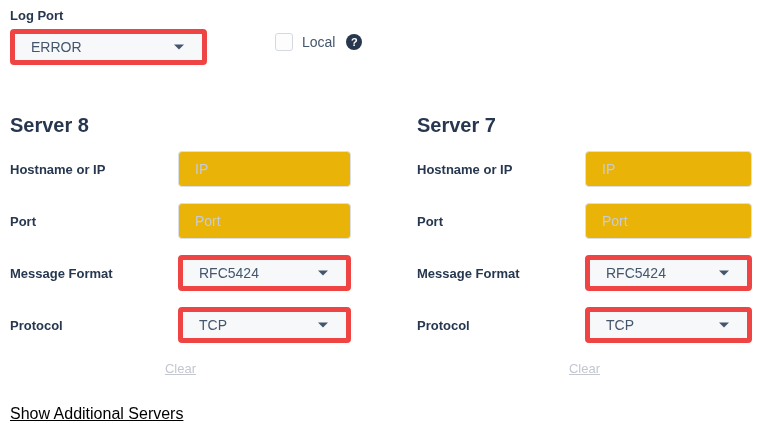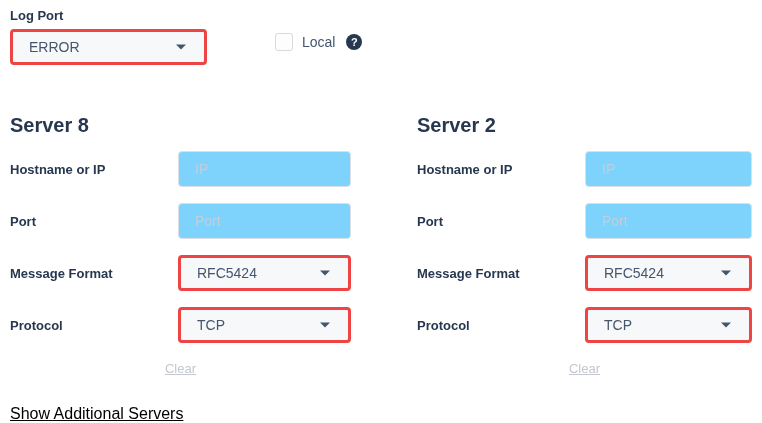--- a/index.html
+++ b/index.html
@@ -13,21 +13,21 @@
   .page { position: relative; width: 762px; height: 423px; }
 
   
   .loglevel-group { margin: 8px 0 0 10px; width: 197px; }
   .field-label {
     font-size: 13px; font-weight: 700; color: #26374f;
     margin-bottom: 6px; display: block;
   }
   .select {
     position: relative; height: 36px; width: 100%;
-    border: 3px solid #ef4444; border-radius: 4px;
+    border: 5px solid #ef4444; border-radius: 4px;
     background: #f7f8fa;
     display: flex; align-items: center;
     padding: 0 30px 0 16px;
     font-size: 14px; color: #44566c;
     cursor: pointer; user-select: none;
   }
   .caret {
     position: absolute; right: 18px; top: 50%;
     transform: translateY(-50%);
     width: 0; height: 0;
@@ -72,21 +72,21 @@
   }
   .row-label {
     flex: 0 0 168px;
     font-size: 13px; font-weight: 700; color: #26374f;
     padding-right: 8px;
   }
   .row-control { flex: 1; height: 36px; }
   .text-input {
     width: 100%; height: 36px;
     border: 1px solid #dbe0e7; border-radius: 4px;
-    background: #7dd3fc;
+    background: #eab308;
     padding: 0 16px;
     font-family: "Liberation Sans", sans-serif;
     font-size: 14px; color: #44566c;
     outline: none;
   }
   .text-input::placeholder { color: #c4cdd9; opacity: 1; }
 
   .clear-row { text-align: center; margin-top: 5px; height: 16px; }
   .clear-link {
     font-size: 13px; color: #c3c7cf;
@@ -156,21 +156,21 @@
           </div>
         </span>
       </div>
 
       <div class="clear-row">
         <a class="clear-link">Clear</a>
       </div>
     </div>
 
     <div class="server-col">
-      <div class="server-title">Server 2</div>
+      <div class="server-title">Server 7</div>
 
       <div class="form-row">
         <span class="row-label">Hostname or IP</span>
         <span class="row-control">
           <input class="text-input" type="text" placeholder="IP" style="">
         </span>
       </div>
 
       <div class="form-row">
         <span class="row-label">Port</span>

